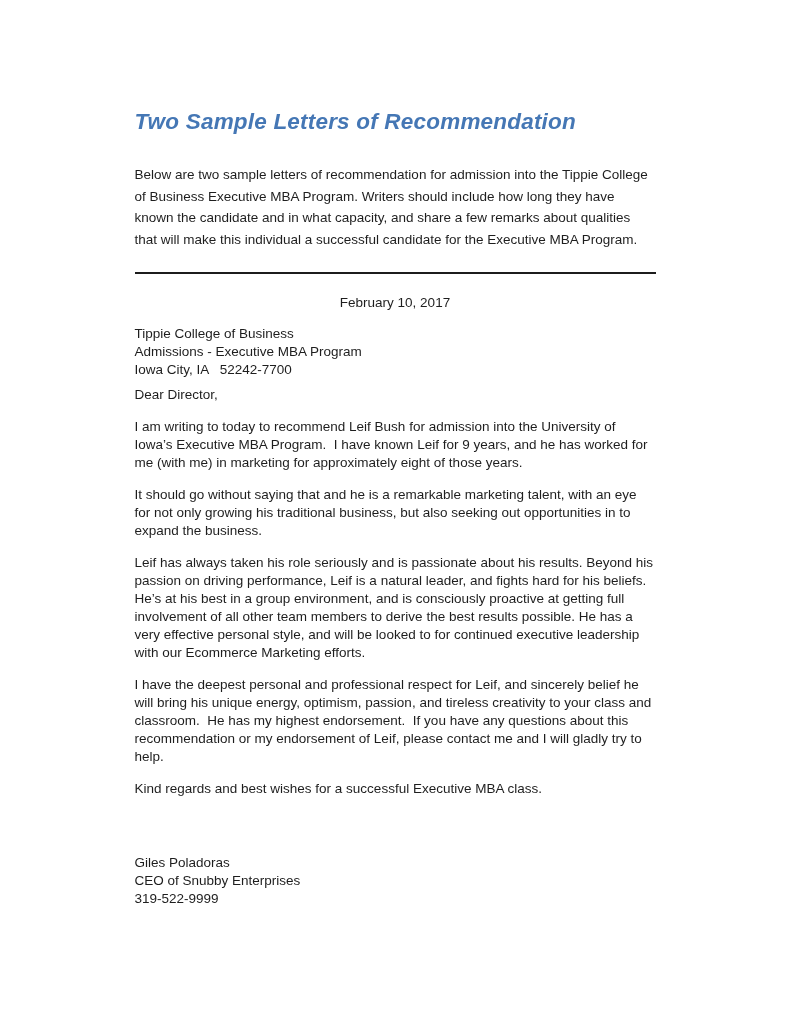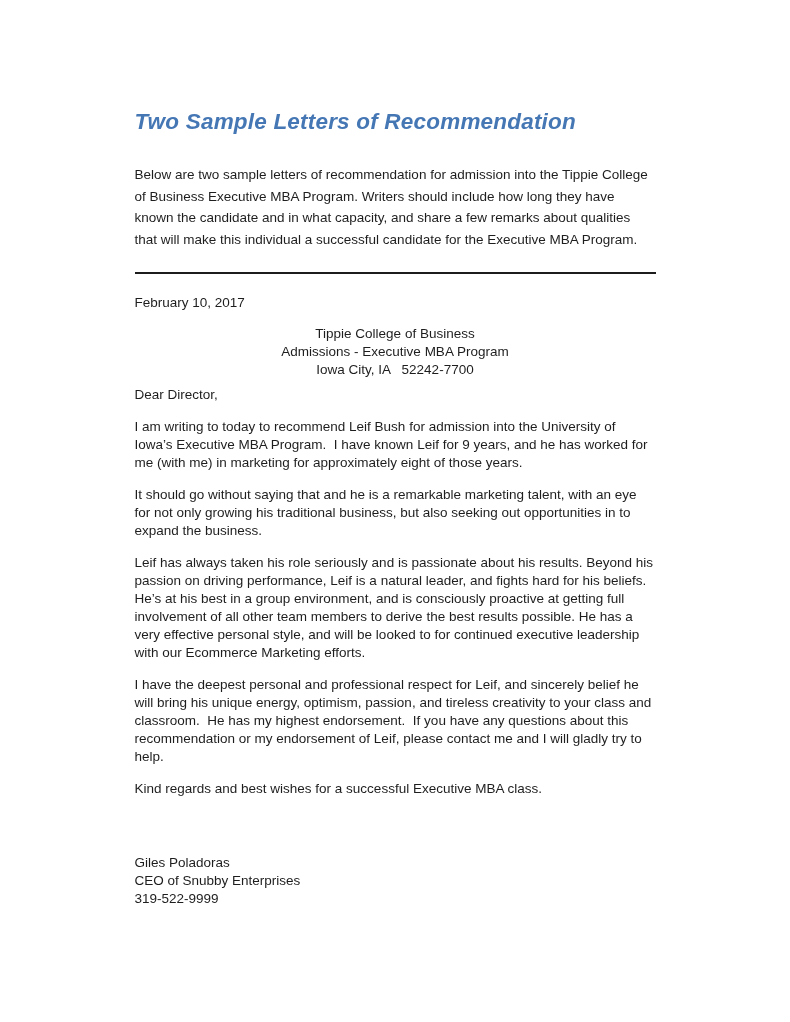--- a/index.html
+++ b/index.html
@@ -38,27 +38,27 @@
     border-top: 2px solid #1c1c1c;
     margin: 22px 0 0 0;
   }
   .letter {
     font-size: 13.5px;
     line-height: 18px;
   }
   .letter .date {
     margin: 20px 0 13px 0;
     white-space: pre-wrap;
+    text-align: center;
   }
   .address {
     margin: 0 0 7px 0;
   }
   .address div {
     white-space: pre-wrap;
-    text-align: center;
   }
   .salutation {
     margin: 0 0 14px 0;
     white-space: pre-wrap;
   }
   .letter p.body-para {
     margin: 0 0 14px 0;
     white-space: pre-wrap;
   }
   .closing {

